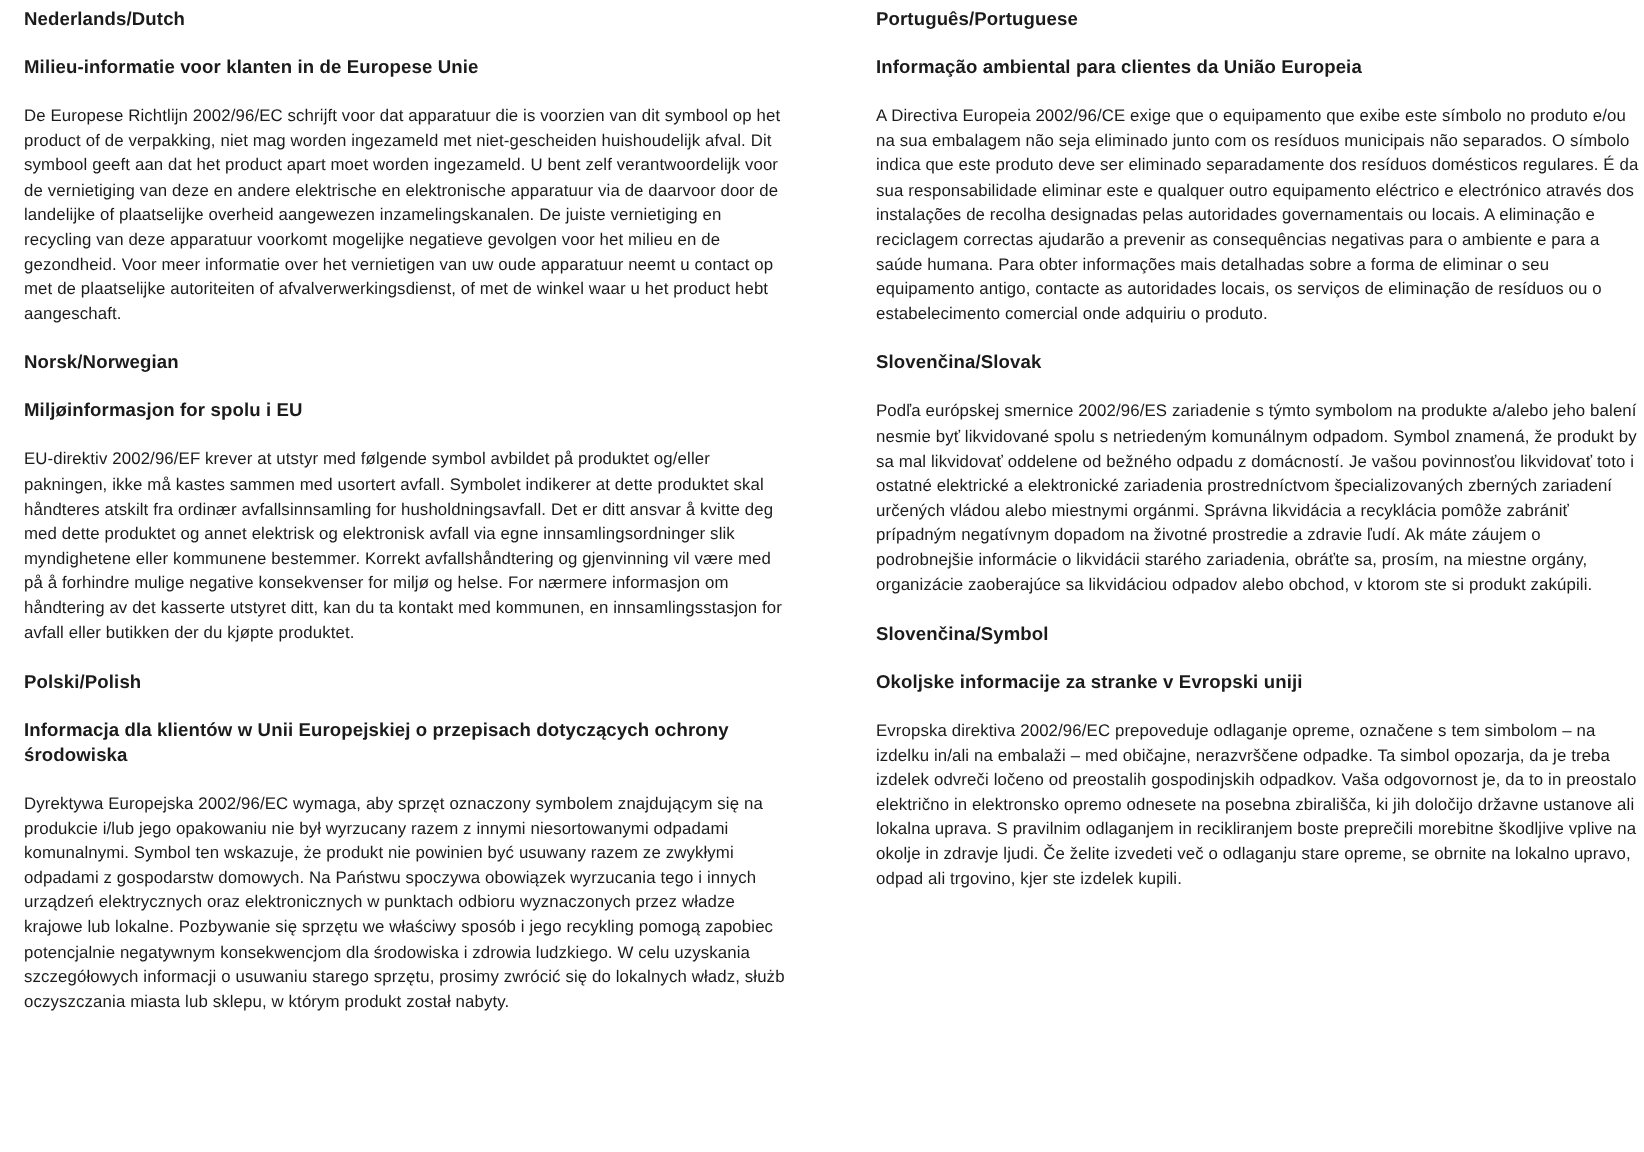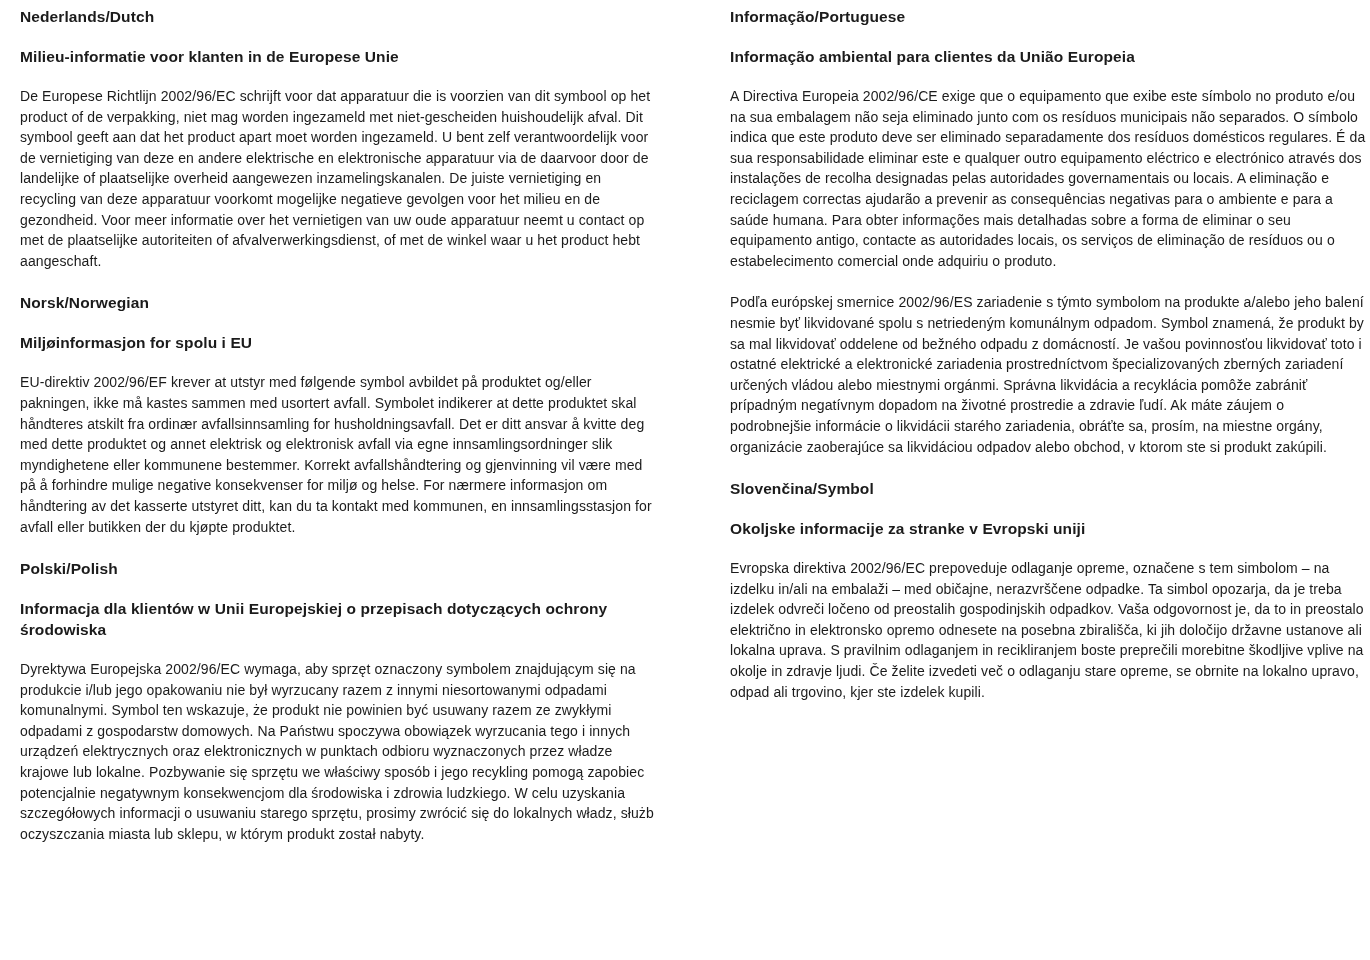--- a/index.html
+++ b/index.html
@@ -74,26 +74,27 @@
       <h2 class="lang-heading">Polski/Polish</h2>
       <h3 class="section-title">Informacja dla klientów w Unii Europejskiej o przepisach dotyczących ochrony środowiska</h3>
       <p class="section-body">Dyrektywa Europejska 2002/96/EC wymaga, aby sprzęt oznaczony symbolem znajdującym się na produkcie i/lub jego opakowaniu nie był wyrzucany razem z innymi niesortowanymi odpadami komunalnymi. Symbol ten wskazuje, że produkt nie powinien być usuwany razem ze zwykłymi odpadami z gospodarstw domowych. Na Państwu spoczywa obowiązek wyrzucania tego i innych urządzeń elektrycznych oraz elektronicznych w punktach odbioru wyznaczonych przez władze krajowe lub lokalne. Pozbywanie się sprzętu we właściwy sposób i jego recykling pomogą zapobiec potencjalnie negatywnym konsekwencjom dla środowiska i zdrowia ludzkiego. W celu uzyskania szczegółowych informacji o usuwaniu starego sprzętu, prosimy zwrócić się do lokalnych władz, służb oczyszczania miasta lub sklepu, w którym produkt został nabyty.</p>
     </div>
 
   </div>
 
   <div class="col col-right">
 
     <div>
-      <h2 class="lang-heading">Informação/Portuguese</h2>
+      <h2 class="lang-heading">Português/Portuguese</h2>
       <h3 class="section-title">Informação ambiental para clientes da União Europeia</h3>
       <p class="section-body">A Directiva Europeia 2002/96/CE exige que o equipamento que exibe este símbolo no produto e/ou na sua embalagem não seja eliminado junto com os resíduos municipais não separados. O símbolo indica que este produto deve ser eliminado separadamente dos resíduos domésticos regulares. É da sua responsabilidade eliminar este e qualquer outro equipamento eléctrico e electrónico através dos instalações de recolha designadas pelas autoridades governamentais ou locais. A eliminação e reciclagem correctas ajudarão a prevenir as consequências negativas para o ambiente e para a saúde humana. Para obter informações mais detalhadas sobre a forma de eliminar o seu equipamento antigo, contacte as autoridades locais, os serviços de eliminação de resíduos ou o estabelecimento comercial onde adquiriu o produto.</p>
     </div>
 
     <div>
+      <h2 class="lang-heading">Slovenčina/Slovak</h2>
       <p class="section-body">Podľa európskej smernice 2002/96/ES zariadenie s týmto symbolom na produkte a/alebo jeho balení nesmie byť likvidované spolu s netriedeným komunálnym odpadom. Symbol znamená, že produkt by sa mal likvidovať oddelene od bežného odpadu z domácností. Je vašou povinnosťou likvidovať toto i ostatné elektrické a elektronické zariadenia prostredníctvom špecializovaných zberných zariadení určených vládou alebo miestnymi orgánmi. Správna likvidácia a recyklácia pomôže zabrániť prípadným negatívnym dopadom na životné prostredie a zdravie ľudí. Ak máte záujem o podrobnejšie informácie o likvidácii starého zariadenia, obráťte sa, prosím, na miestne orgány, organizácie zaoberajúce sa likvidáciou odpadov alebo obchod, v ktorom ste si produkt zakúpili.</p>
     </div>
 
     <div>
       <h2 class="lang-heading">Slovenčina/Symbol</h2>
       <h3 class="section-title">Okoljske informacije za stranke v Evropski uniji</h3>
       <p class="section-body">Evropska direktiva 2002/96/EC prepoveduje odlaganje opreme, označene s tem simbolom – na izdelku in/ali na embalaži – med običajne, nerazvrščene odpadke. Ta simbol opozarja, da je treba izdelek odvreči ločeno od preostalih gospodinjskih odpadkov. Vaša odgovornost je, da to in preostalo električno in elektronsko opremo odnesete na posebna zbirališča, ki jih določijo državne ustanove ali lokalna uprava. S pravilnim odlaganjem in recikliranjem boste preprečili morebitne škodljive vplive na okolje in zdravje ljudi. Če želite izvedeti več o odlaganju stare opreme, se obrnite na lokalno upravo, odpad ali trgovino, kjer ste izdelek kupili.</p>
     </div>
 
   </div>

